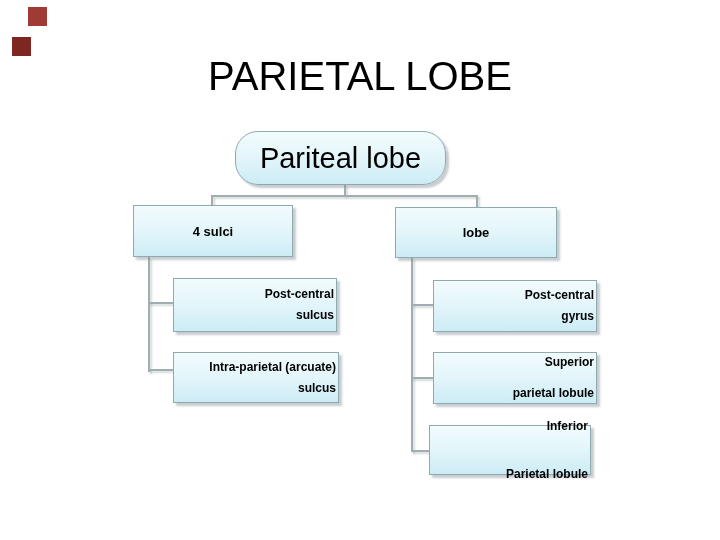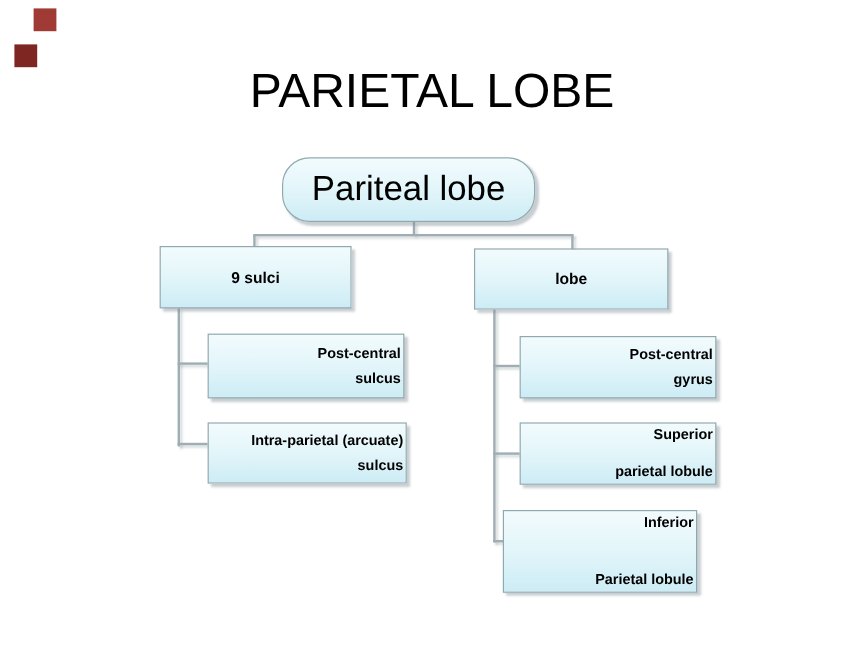--- a/index.html
+++ b/index.html
@@ -28,21 +28,21 @@
     text-align:center;color:#000;box-sizing:border-box;
   }
   #node-root{left:235px;top:131px;width:211px;height:54px;font-size:29px;font-weight:400;border-radius:23px;}
   #node-sulci{left:133px;top:205px;width:160px;height:52px;font-size:13px;font-weight:700;}
   #node-gyri{left:395px;top:207px;width:162px;height:51px;font-size:13px;font-weight:700;}
   .leaf{font-size:12px;font-weight:700;line-height:21px;padding:0 2px;align-items:flex-end;}
   #node-pcs{left:173px;top:278px;width:164px;height:54px;}
   #node-ips{left:173px;top:352px;width:166px;height:51px;}
   #node-pcg{left:433px;top:280px;width:164px;height:52px;}
   #node-spl{left:433px;top:352px;width:164px;height:52px;gap:10px;}
-  #node-ipl{left:419px;top:425px;width:162px;height:69px;gap:27px;}
+  #node-ipl{left:429px;top:425px;width:162px;height:50px;gap:27px;}
   .line{
     position:absolute;background:#a0aeb4;
     box-shadow:2px 2px 2px rgba(130,145,150,0.35);
   }
   .vline{width:2px;}
   .hline{height:2px;}
   #ln-root-stub{left:344px;top:185px;height:11px;}
   #ln-main{left:211px;top:195px;width:267px;}
   #ln-sulci-stub{left:211px;top:196px;height:10px;}
   #ln-gyri-stub{left:476px;top:196px;height:12px;}
@@ -74,21 +74,21 @@
   <div id="ln-right-rail" class="line vline"></div>
   <div id="ln-right-s1" class="line hline"></div>
   <div id="ln-right-s2" class="line hline"></div>
   <div id="ln-right-s3" class="line hline"></div>
 
   <div id="node-root" class="node">
     <span>Pariteal lobe</span>
   </div>
 
   <div id="node-sulci" class="node">
-    <span>9 sulci</span>
+    <span>4 sulci</span>
   </div>
 
   <div id="node-gyri" class="node">
     <span>lobe</span>
   </div>
 
   <div id="node-pcs" class="node leaf">
     <span>Post-central</span>
     <span>sulcus</span>
   </div>

